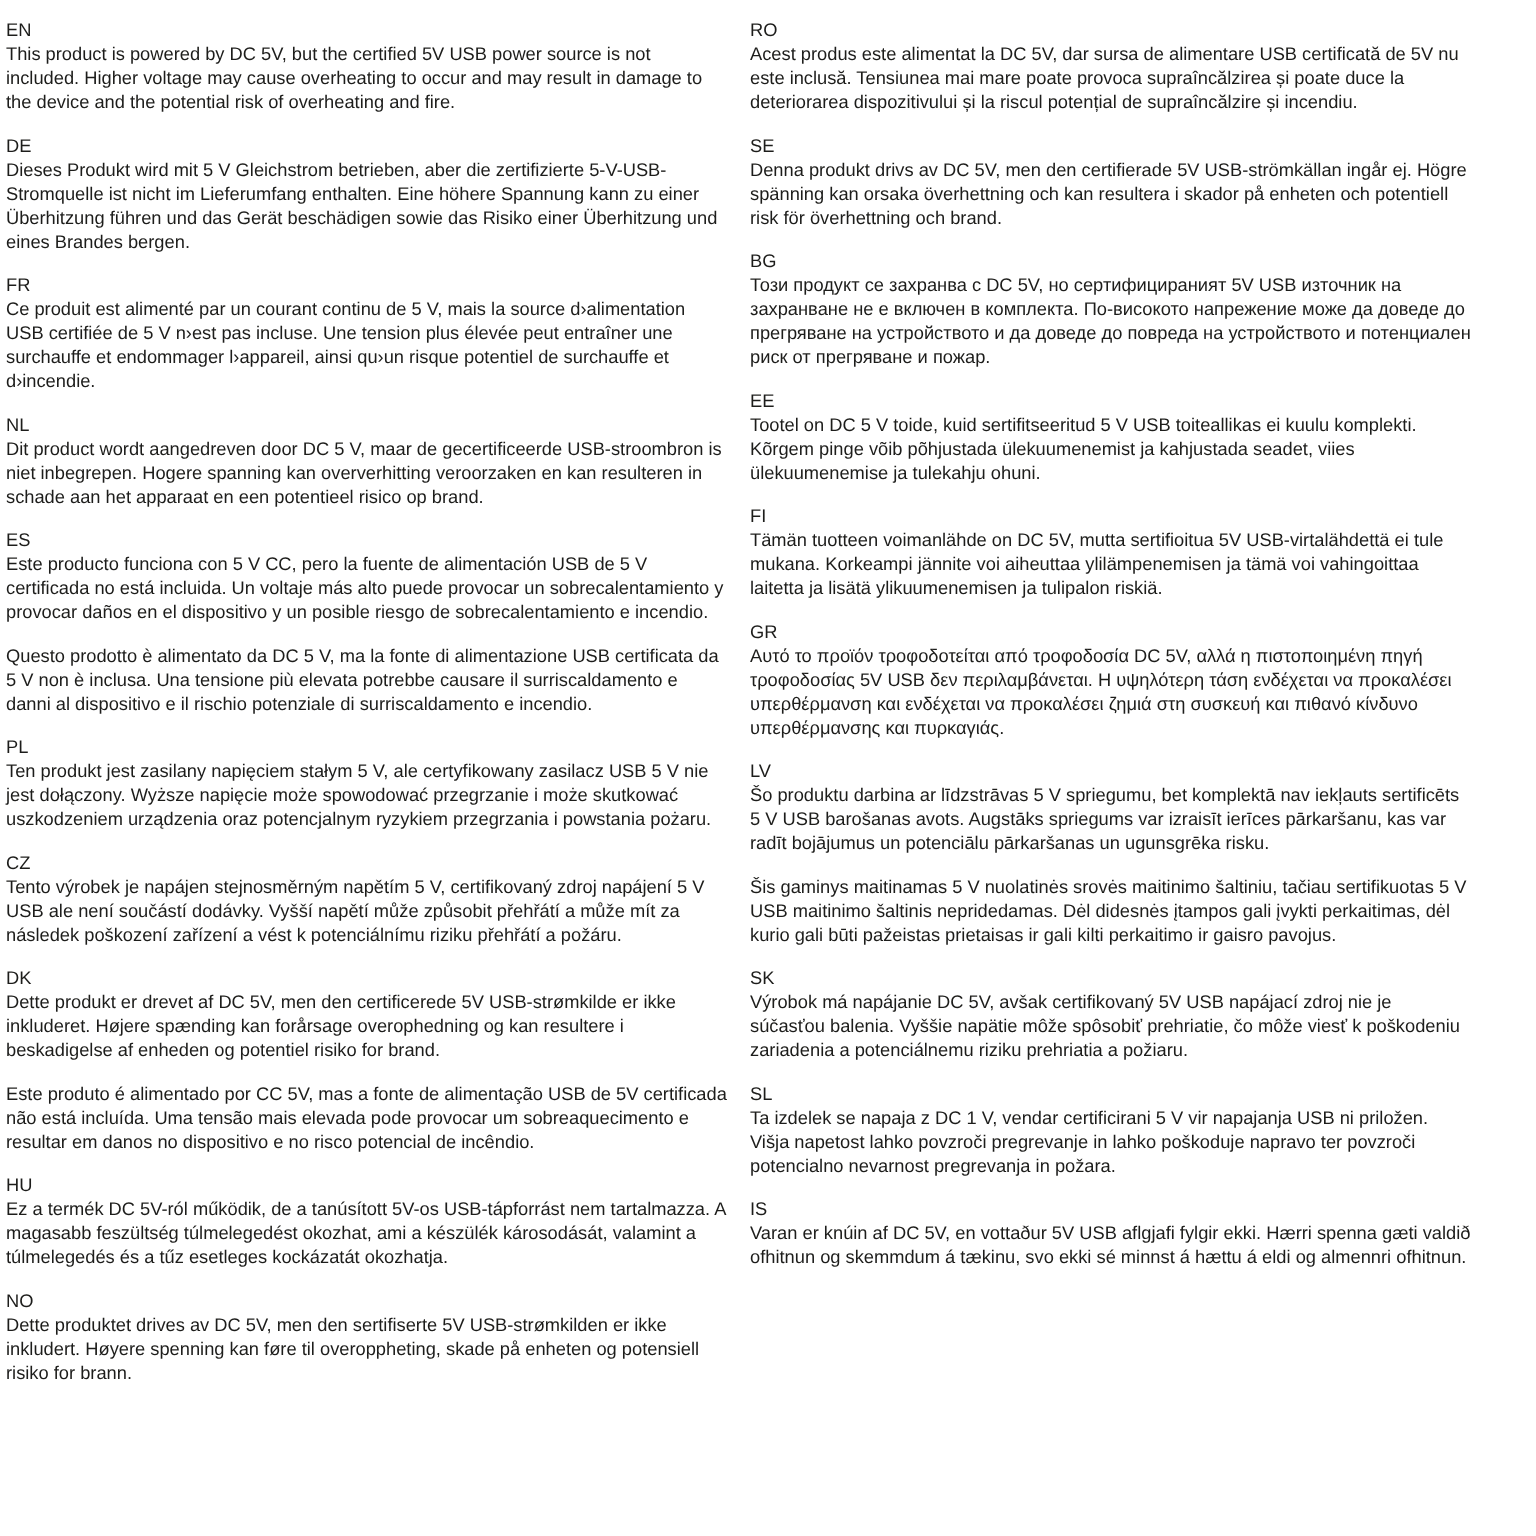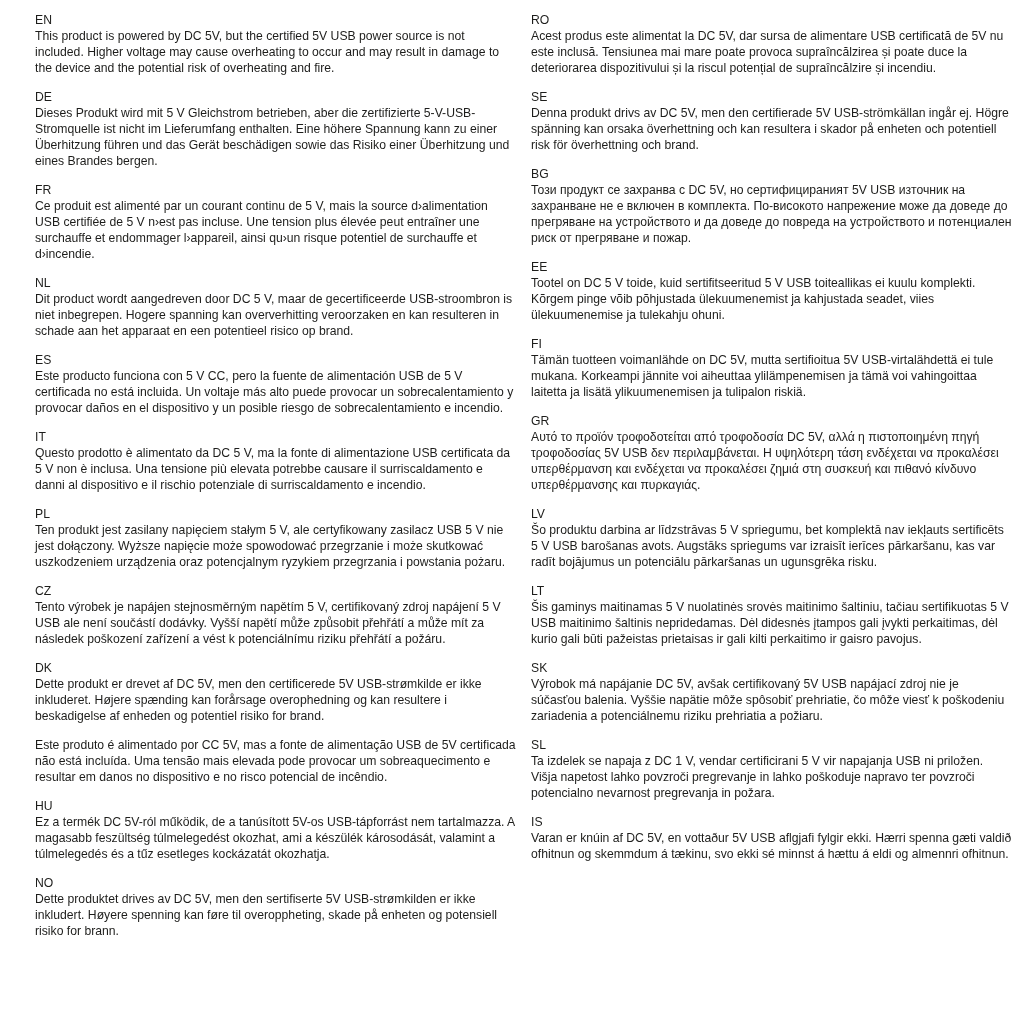--- a/index.html
+++ b/index.html
@@ -11,21 +11,21 @@
     color: #1d1d1b;
     font-family: "Liberation Sans", "DejaVu Sans", sans-serif;
     font-size: 12.2px;
     line-height: 16px;
     overflow: hidden;
     -webkit-font-smoothing: antialiased;
   }
   .page {
     display: flex;
     gap: 15px;
-    padding: 12px 26px 0 35px;
+    padding: 12px 26px 0 4px;
   }
   .col {
     width: 481px;
     flex: 0 0 481px;
   }
   .lang-section {
     margin: 0 0 13px 0;
   }
   .lang-code {
     font-weight: 400;
@@ -53,21 +53,20 @@
       </section>
       <section class="lang-section">
         <div class="lang-code">NL</div>
         <p class="lang-text">Dit product wordt aangedreven door DC 5 V, maar de gecertificeerde USB-stroombron is niet inbegrepen. Hogere spanning kan oververhitting veroorzaken en kan resulteren in schade aan het apparaat en een potentieel risico op brand.</p>
       </section>
       <section class="lang-section">
         <div class="lang-code">ES</div>
         <p class="lang-text">Este producto funciona con 5 V CC, pero la fuente de alimentación USB de 5 V certificada no está incluida. Un voltaje más alto puede provocar un sobrecalentamiento y provocar daños en el dispositivo y un posible riesgo de sobrecalentamiento e incendio.</p>
       </section>
       <section class="lang-section">
-        <div class="lang-code">IT</div>
         <p class="lang-text">Questo prodotto è alimentato da DC 5 V, ma la fonte di alimentazione USB certificata da 5 V non è inclusa. Una tensione più elevata potrebbe causare il surriscaldamento e danni al dispositivo e il rischio potenziale di surriscaldamento e incendio.</p>
       </section>
       <section class="lang-section">
         <div class="lang-code">PL</div>
         <p class="lang-text">Ten produkt jest zasilany napięciem stałym 5 V, ale certyfikowany zasilacz USB 5 V nie jest dołączony. Wyższe napięcie może spowodować przegrzanie i może skutkować uszkodzeniem urządzenia oraz potencjalnym ryzykiem przegrzania i powstania pożaru.</p>
       </section>
       <section class="lang-section">
         <div class="lang-code">CZ</div>
         <p class="lang-text">Tento výrobek je napájen stejnosměrným napětím 5 V, certifikovaný zdroj napájení 5 V USB ale není součástí dodávky. Vyšší napětí může způsobit přehřátí a může mít za následek poškození zařízení a vést k potenciálnímu riziku přehřátí a požáru.</p>
       </section>
@@ -110,21 +109,20 @@
       </section>
       <section class="lang-section">
         <div class="lang-code">GR</div>
         <p class="lang-text">Αυτό το προϊόν τροφοδοτείται από τροφοδοσία DC 5V, αλλά η πιστοποιημένη πηγή τροφοδοσίας 5V USB δεν περιλαμβάνεται. Η υψηλότερη τάση ενδέχεται να προκαλέσει υπερθέρμανση και ενδέχεται να προκαλέσει ζημιά στη συσκευή και πιθανό κίνδυνο υπερθέρμανσης και πυρκαγιάς.</p>
       </section>
       <section class="lang-section">
         <div class="lang-code">LV</div>
         <p class="lang-text">Šo produktu darbina ar līdzstrāvas 5 V spriegumu, bet komplektā nav iekļauts sertificēts 5 V USB barošanas avots. Augstāks spriegums var izraisīt ierīces pārkaršanu, kas var radīt bojājumus un potenciālu pārkaršanas un ugunsgrēka risku.</p>
       </section>
       <section class="lang-section">
-        <div class="lang-code">LT</div>
         <p class="lang-text">Šis gaminys maitinamas 5 V nuolatinės srovės maitinimo šaltiniu, tačiau sertifikuotas 5 V USB maitinimo šaltinis nepridedamas. Dėl didesnės įtampos gali įvykti perkaitimas, dėl kurio gali būti pažeistas prietaisas ir gali kilti perkaitimo ir gaisro pavojus.</p>
       </section>
       <section class="lang-section">
         <div class="lang-code">SK</div>
         <p class="lang-text">Výrobok má napájanie DC 5V, avšak certifikovaný 5V USB napájací zdroj nie je súčasťou balenia. Vyššie napätie môže spôsobiť prehriatie, čo môže viesť k poškodeniu zariadenia a potenciálnemu riziku prehriatia a požiaru.</p>
       </section>
       <section class="lang-section">
         <div class="lang-code">SL</div>
         <p class="lang-text">Ta izdelek se napaja z DC 1 V, vendar certificirani 5 V vir napajanja USB ni priložen. Višja napetost lahko povzroči pregrevanje in lahko poškoduje napravo ter povzroči potencialno nevarnost pregrevanja in požara.</p>
       </section>

